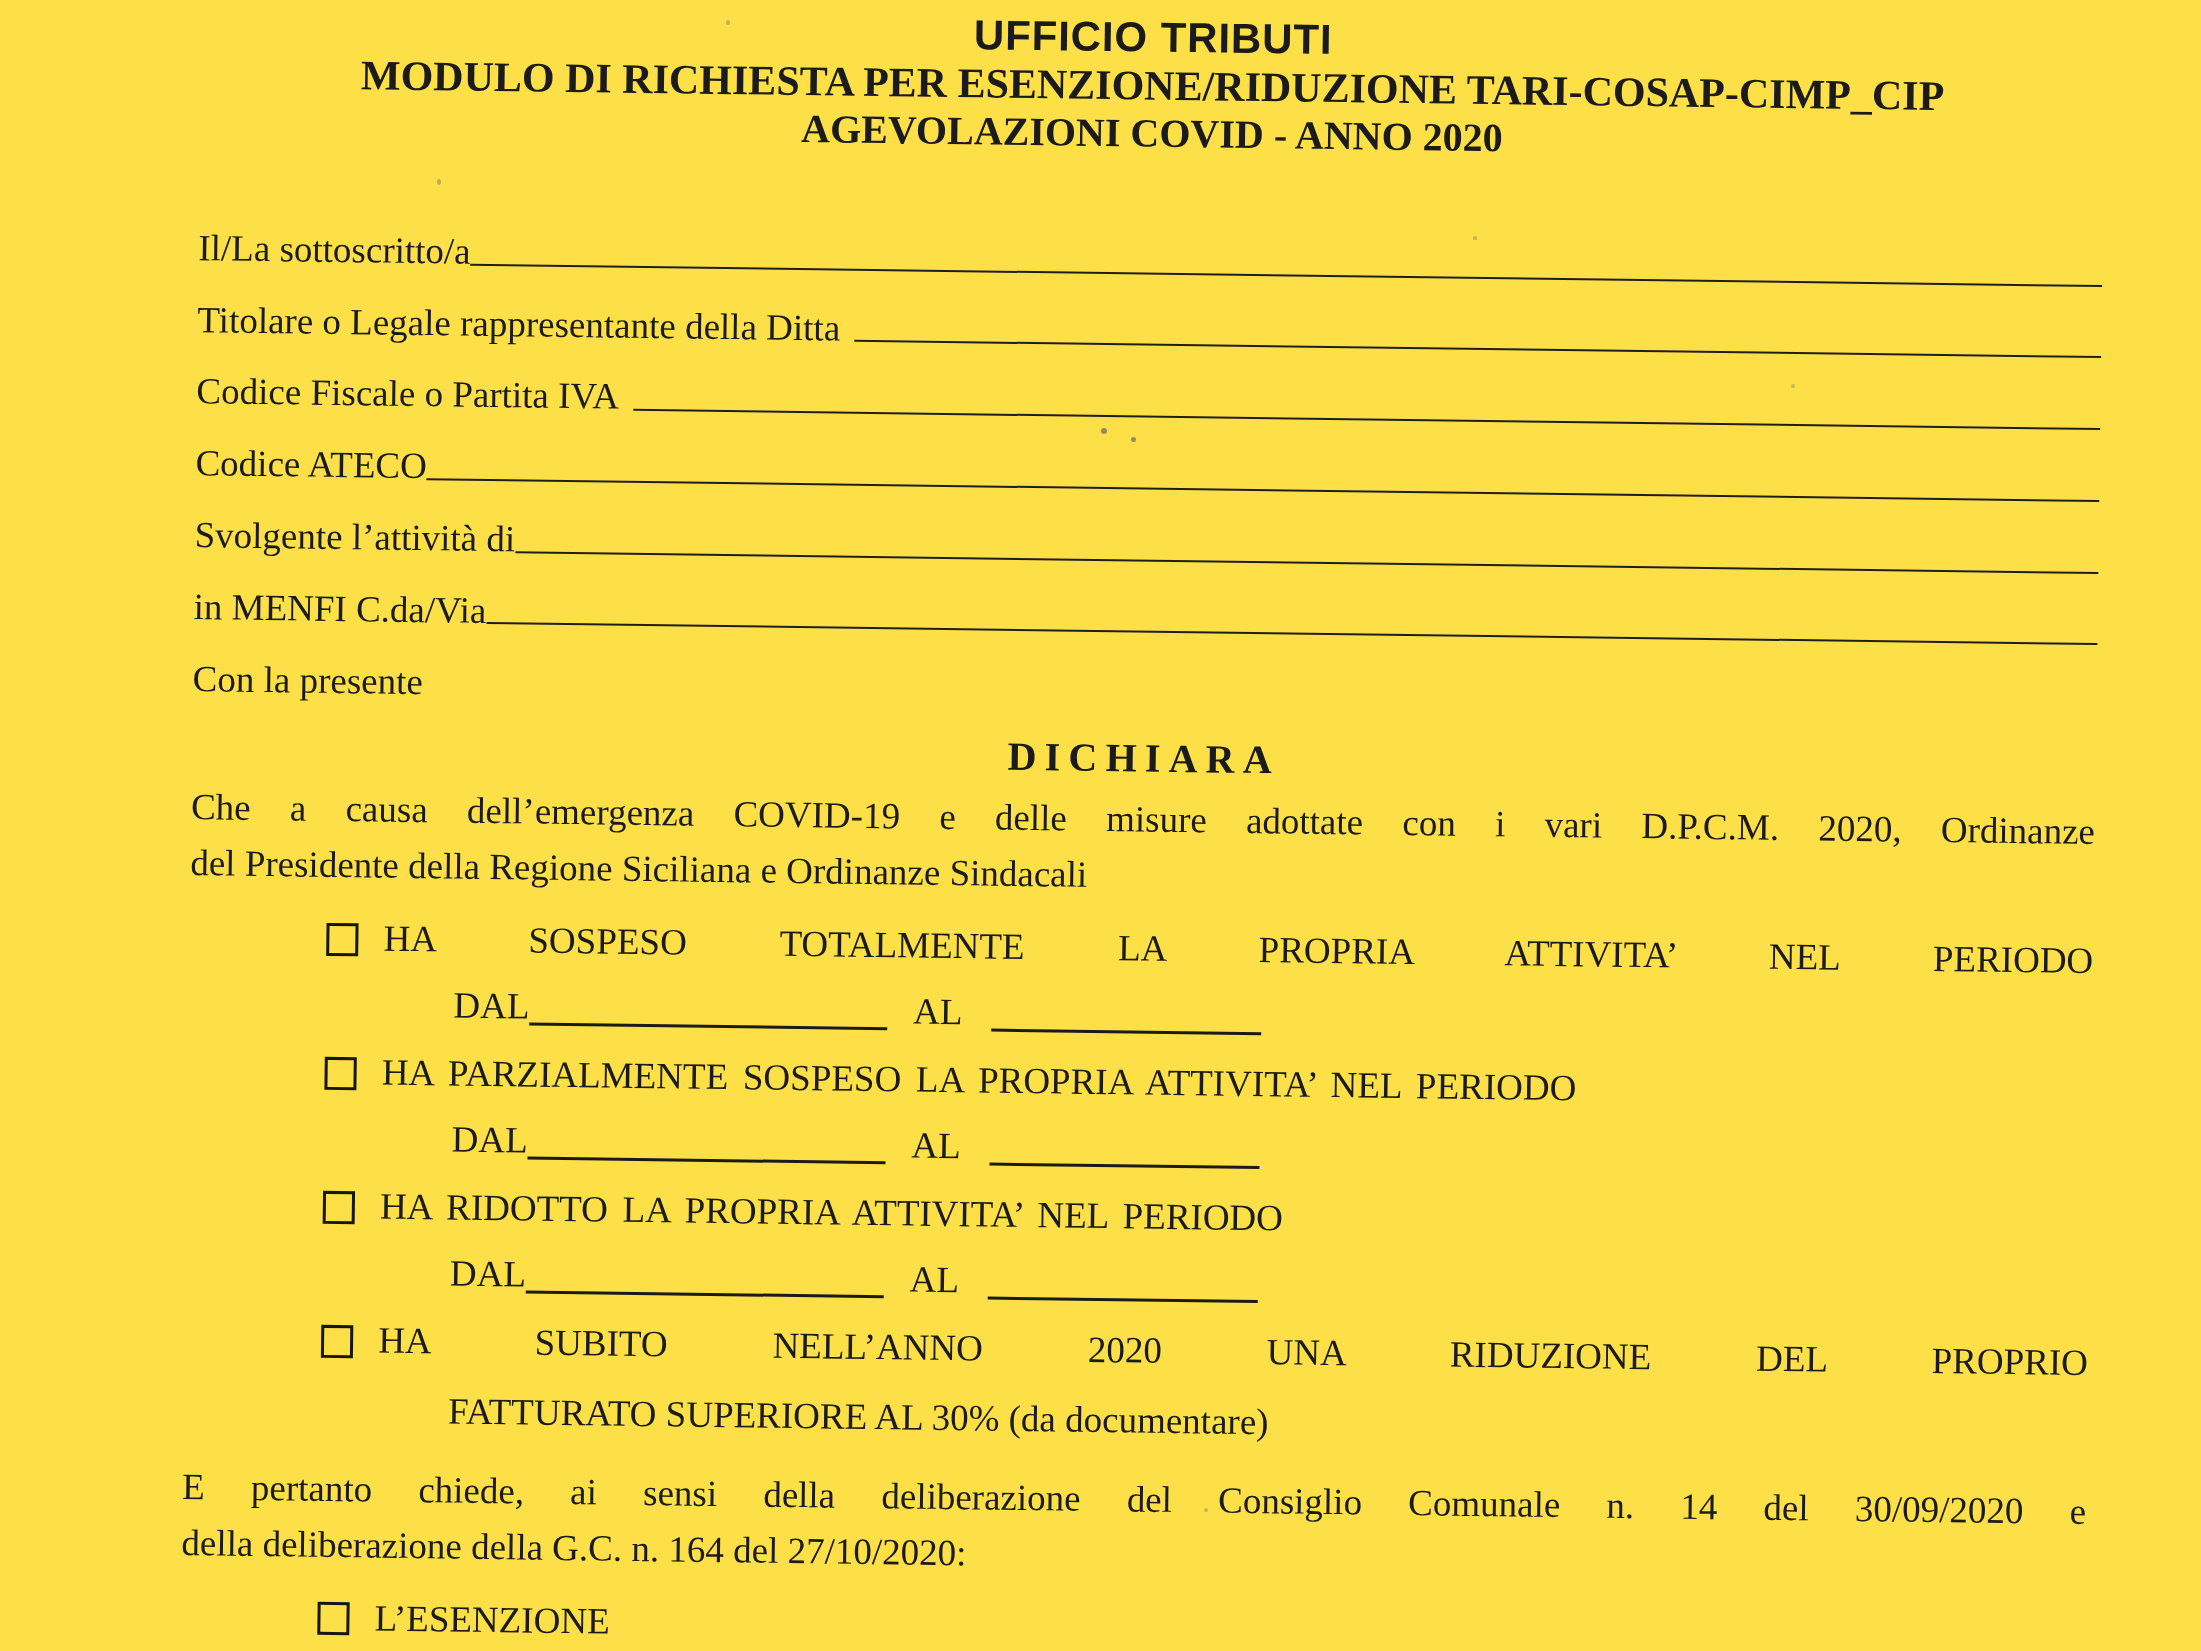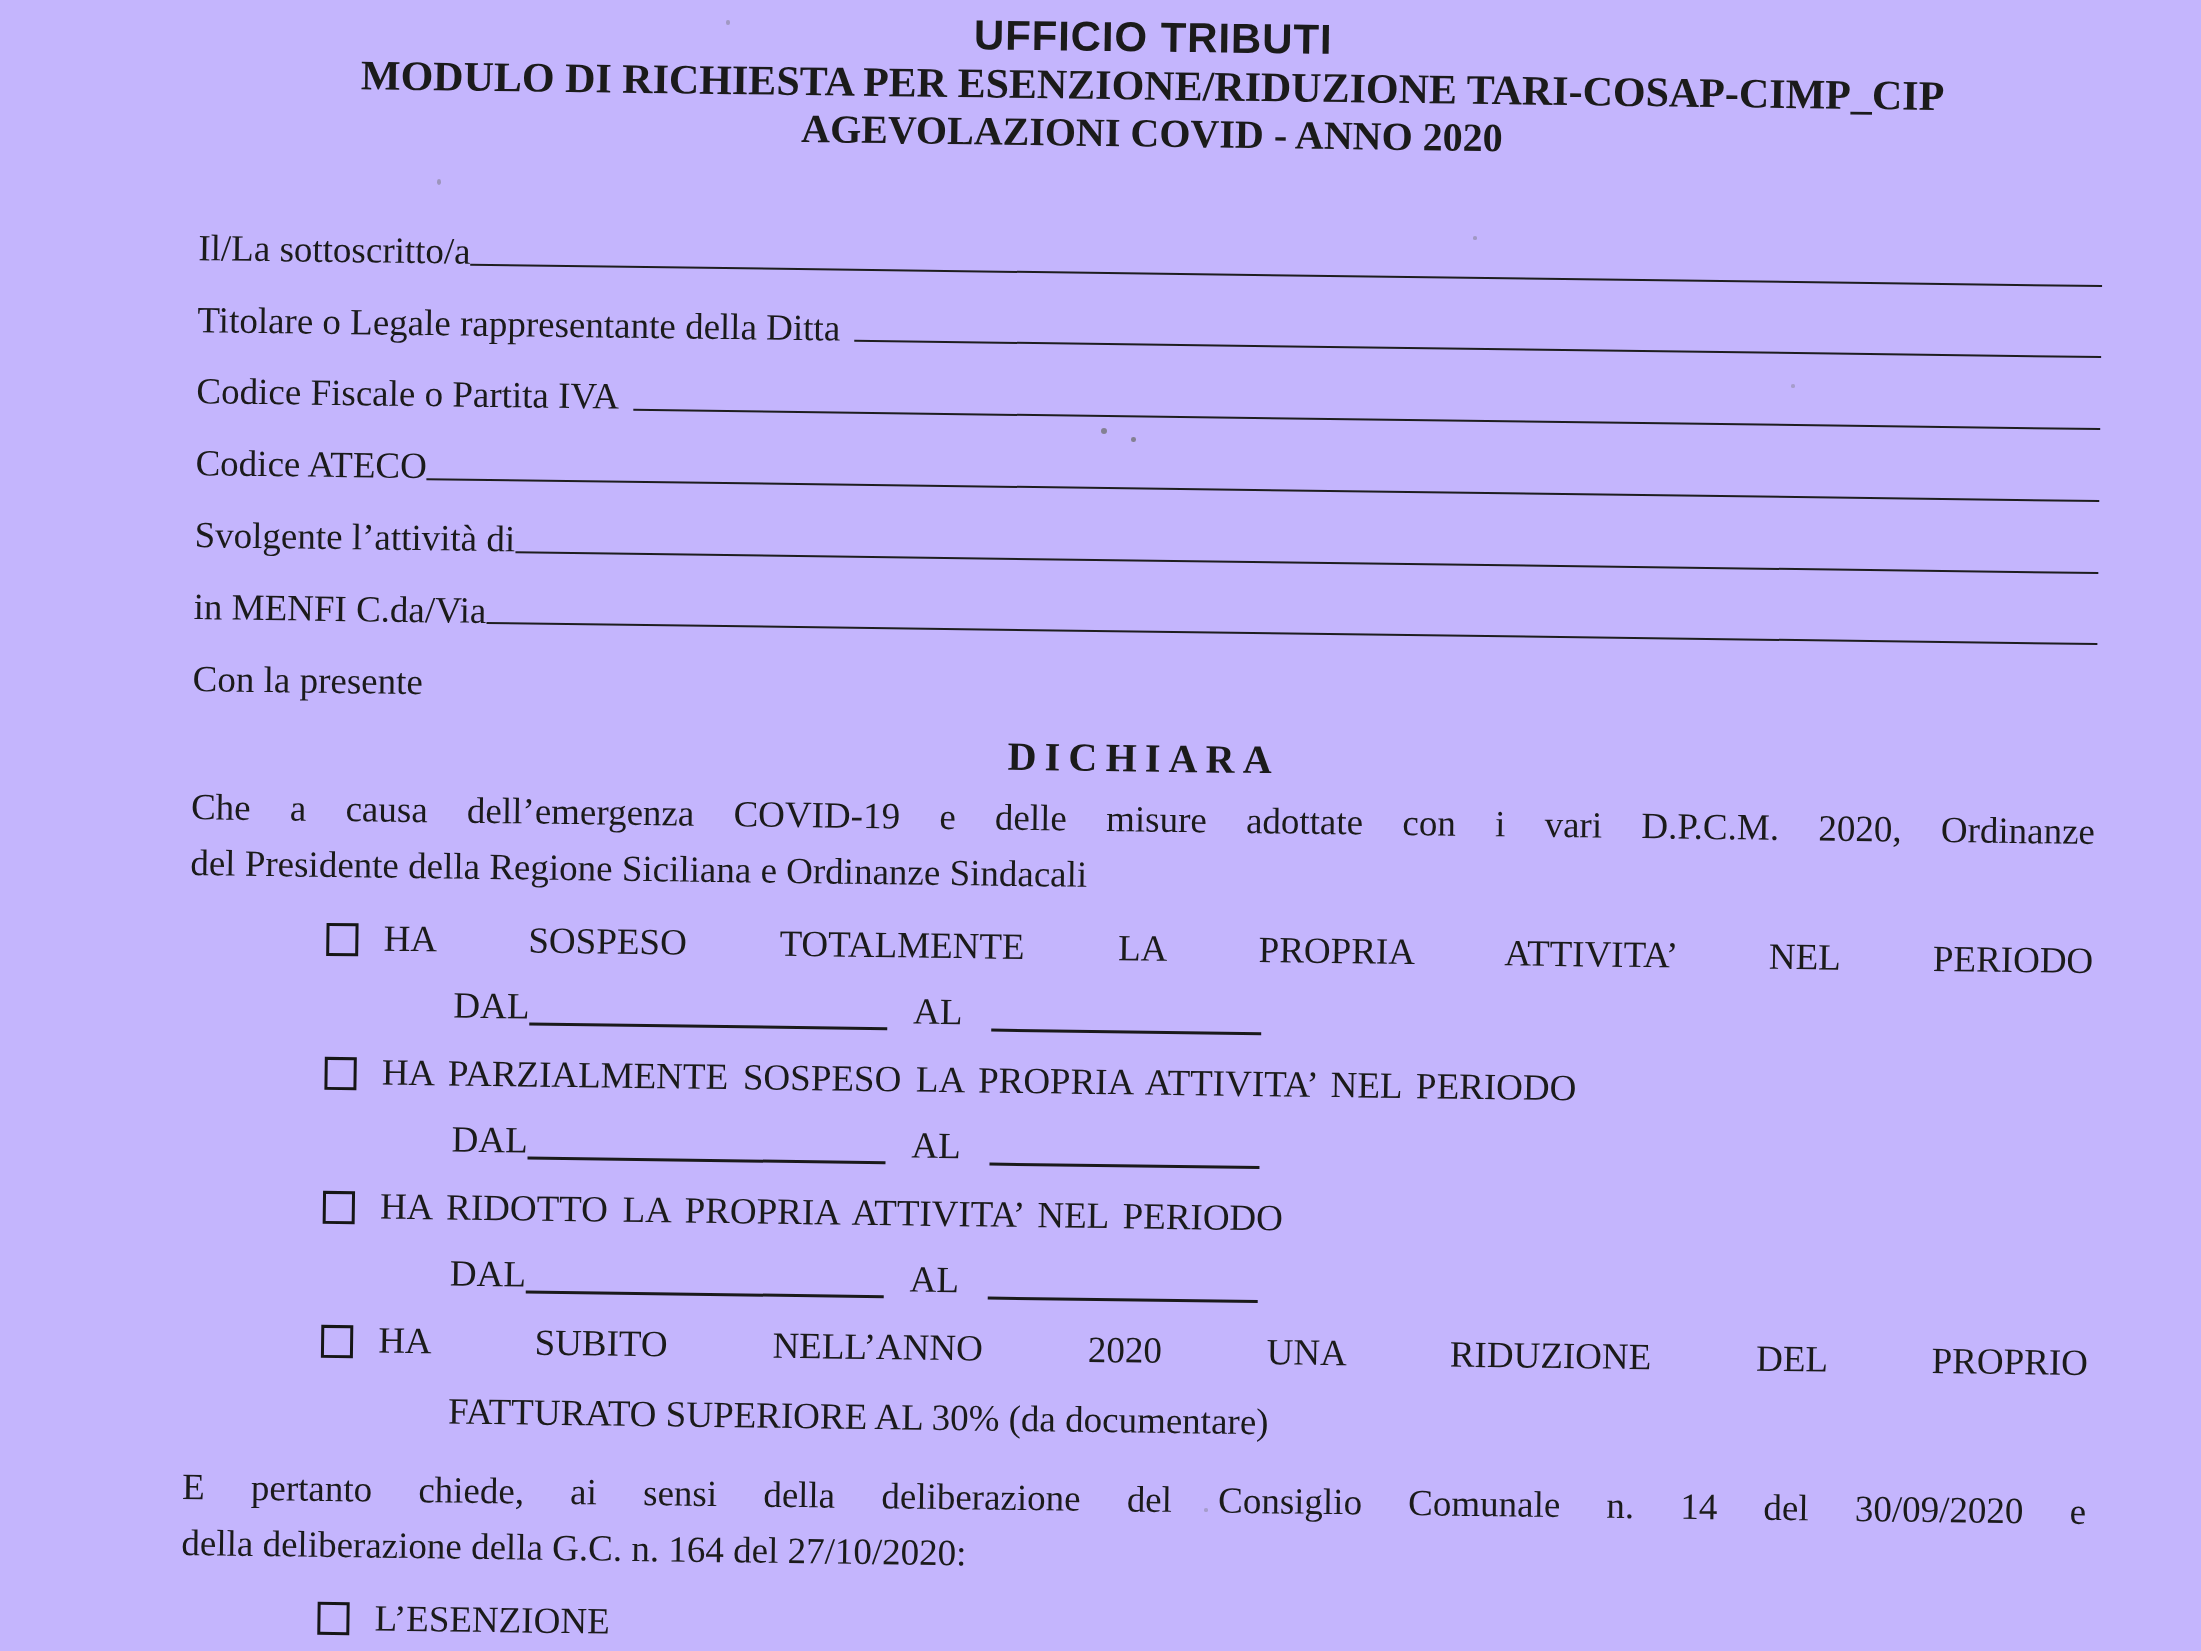--- a/index.html
+++ b/index.html
@@ -1,18 +1,18 @@
 <!DOCTYPE html>
 <html style="font-size:14.6px"><head>
 <meta charset="utf-8">
 <style>
   html,body { margin:0; padding:0; background:#ffffff; }
   .page {
     position:relative; width:2201px; height:1651px; overflow:hidden;
-    background:#c4b5fd; color:#1b1b1b;
+    background:#fde047; color:#1b1b1b;
     font-family:"Liberation Serif", serif;
   }
   .rot { position:absolute; inset:0; transform:rotate(0.75deg); transform-origin:50% 45%; }
   .content { padding:12.8px 105px 0 192px; }
 
   .t1 { text-align:center; font-family:"Liberation Sans", sans-serif; font-weight:700;
         font-size:42px; line-height:48px; letter-spacing:0.9px; }
   .t2 { text-align:center; font-weight:700; font-size:42px; line-height:49px; }
   .t3 { text-align:center; font-weight:700; font-size:40px; line-height:46px; }
 

